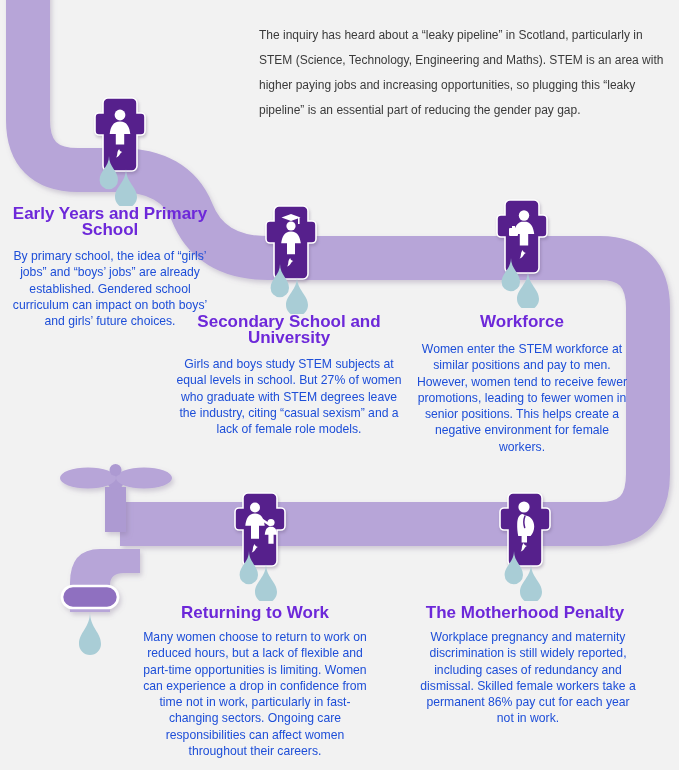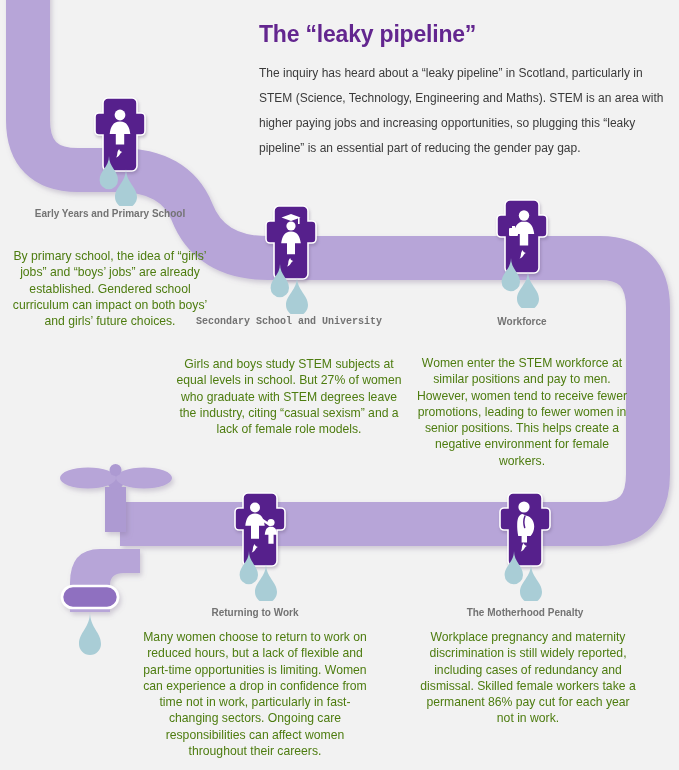--- a/index.html
+++ b/index.html
@@ -23,43 +23,43 @@
   .intro{
     color:#3a3a3a;font-size:12px;line-height:25px;margin:1px 0 14px 0;
   }
   .intro.last{margin-bottom:0;}
 
   
   .node{position:absolute;}
   .badge{position:absolute;left:0;top:0;filter:drop-shadow(1.5px 2px 1.5px rgba(90,70,110,.30));}
   .drops{position:absolute;}
   .node-title{
-    position:absolute;text-align:center;color:#737373;
-    font-size:10px;font-weight:bold;line-height:15.5px;
+    position:absolute;text-align:center;color:#6d28d9;
+    font-size:17px;font-weight:bold;line-height:15.5px;
   }
   .node-body{
-    position:absolute;text-align:center;color:#4d7c0f;
+    position:absolute;text-align:center;color:#1d4ed8;
     font-size:12.2px;line-height:16.3px;
   }
 
   
   #n1 .badge{left:94px;top:97px;}
   #n1 .drops{left:96px;top:152px;}
   #n1 .node-title{left:8px;top:206px;width:204px;}
   #n1 .node-body{left:2px;top:248px;width:216px;}
 
   #n2 .badge{left:265px;top:205px;}
   #n2 .drops{left:267px;top:260px;}
-  #n2 .node-title{left:187px;top:314px;width:204px;font-family:Liberation Mono, monospace;}
+  #n2 .node-title{left:187px;top:314px;width:204px;}
   #n2 .node-body{left:175px;top:356px;width:228px;}
 
   #n3 .badge{left:496px;top:199px;}
   #n3 .drops{left:498px;top:254px;}
   #n3 .node-title{left:420px;top:314px;width:204px;}
-  #n3 .node-body{left:411px;top:355px;width:222px;}
+  #n3 .node-body{left:411px;top:341px;width:222px;}
 
   #n4 .badge{left:234px;top:492px;}
   #n4 .drops{left:236px;top:547px;}
   #n4 .node-title{left:153px;top:605px;width:204px;}
   #n4 .node-body{left:141px;top:629px;width:228px;}
 
   #n5 .badge{left:499px;top:492px;}
   #n5 .drops{left:501px;top:547px;}
   #n5 .node-title{left:423px;top:605px;width:204px;}
   #n5 .node-body{left:420px;top:629px;width:216px;}
@@ -107,21 +107,20 @@
 
       <rect x="62" y="586" width="56" height="22" rx="11" fill="#8f6fc0" stroke="#ffffff" stroke-width="2.6"></rect>
     </g>
 
     <g>
       <path d="M 90 612 C 90 628 101 632 101 644 A 11 11 0 0 1 79 644 C 79 632 90 628 90 612 Z" fill="#a9cdd6"></path>
     </g>
   </svg>
 
   <div class="header">
-    <h1 class="title">The “leaky pipeline”</h1>
     <p class="intro">The inquiry has heard about a “leaky pipeline” in Scotland, particularly in STEM (Science, Technology, Engineering and Maths). STEM is an area with higher paying jobs and increasing opportunities, so plugging this “leaky pipeline” is an essential part of reducing the gender pay gap.</p>
   </div>
 
   <div class="node" id="n1">
     <svg class="badge" width="52" height="76" viewBox="0 0 52 76">
       <path d="M14 1 h24 a5 5 0 0 1 5 5 v10 h4 a4 4 0 0 1 4 4 v14 a4 4 0 0 1 -4 4 h-4 v31 a5 5 0 0 1 -5 5 h-24 a5 5 0 0 1 -5 -5 v-31 h-4 a4 4 0 0 1 -4 -4 v-14 a4 4 0 0 1 4 -4 h4 v-10 a5 5 0 0 1 5 -5 z" fill="#56208c" stroke="#ffffff" stroke-width="1.6"></path>
       <circle cx="26" cy="18" r="5.4" fill="#ffffff"></circle>
       <path d="M26 24.5 c-7 0 -9.5 5.5 -10.3 12.5 h6.1 v10.5 h8.4 v-10.5 h6.1 c-0.8 -7 -3.3 -12.5 -10.3 -12.5 z" fill="#ffffff"></path>
       <path d="M25.4 52 c-3.4 3 -1 5.5 -3.4 8.6 c4.4 -1.3 3.2 -4.4 6.3 -5.6 c-1.9 -0.7 -3.3 -1.4 -2.9 -3 z" fill="#ffffff"></path>
     </svg>

